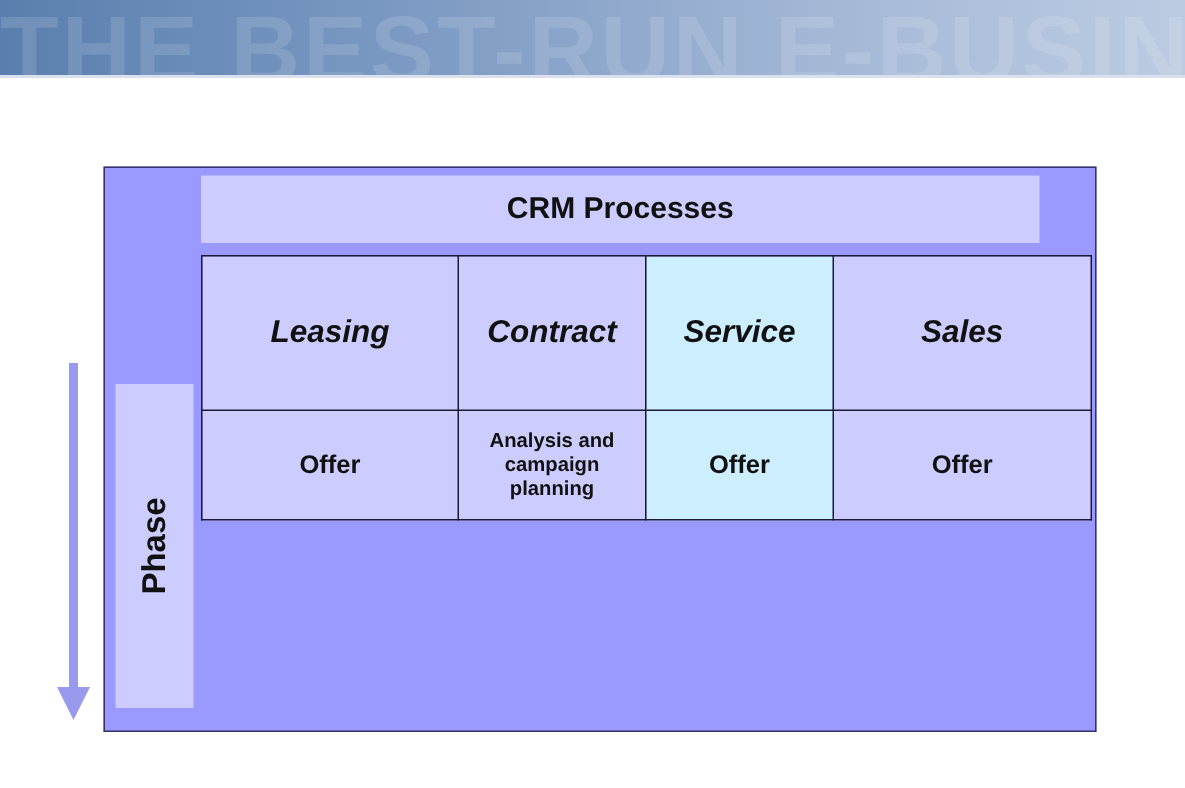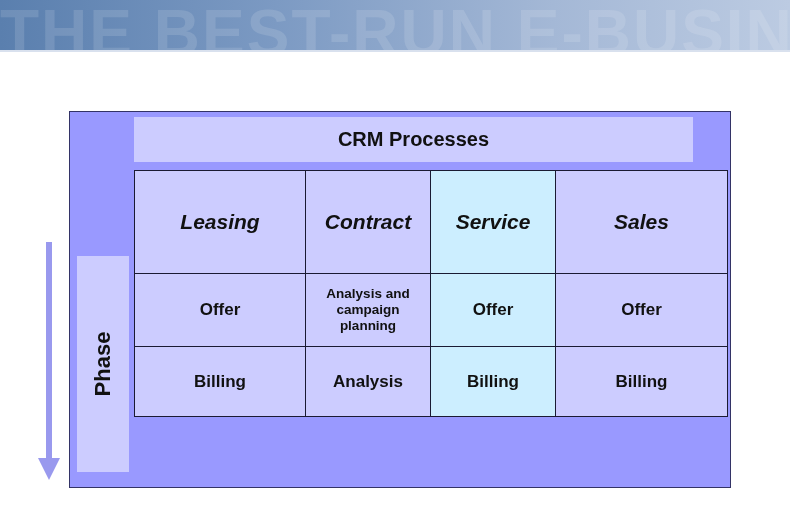--- a/index.html
+++ b/index.html
@@ -66,21 +66,15 @@
     </tr>
     <tr class="row">
       <td>Offer</td>
       <td class="small">
         <div>Analysis and</div>
         <div>campaign planning</div>
       </td>
       <td class="svc">Offer</td>
       <td>Offer</td>
     </tr>
-    <tr class="row">
-      <td>Billing</td>
-      <td>Analysis</td>
-      <td class="svc">Billing</td>
-      <td>Billing</td>
-    </tr>
   </tbody>
     </table>
 </div>
 
 </body></html>

